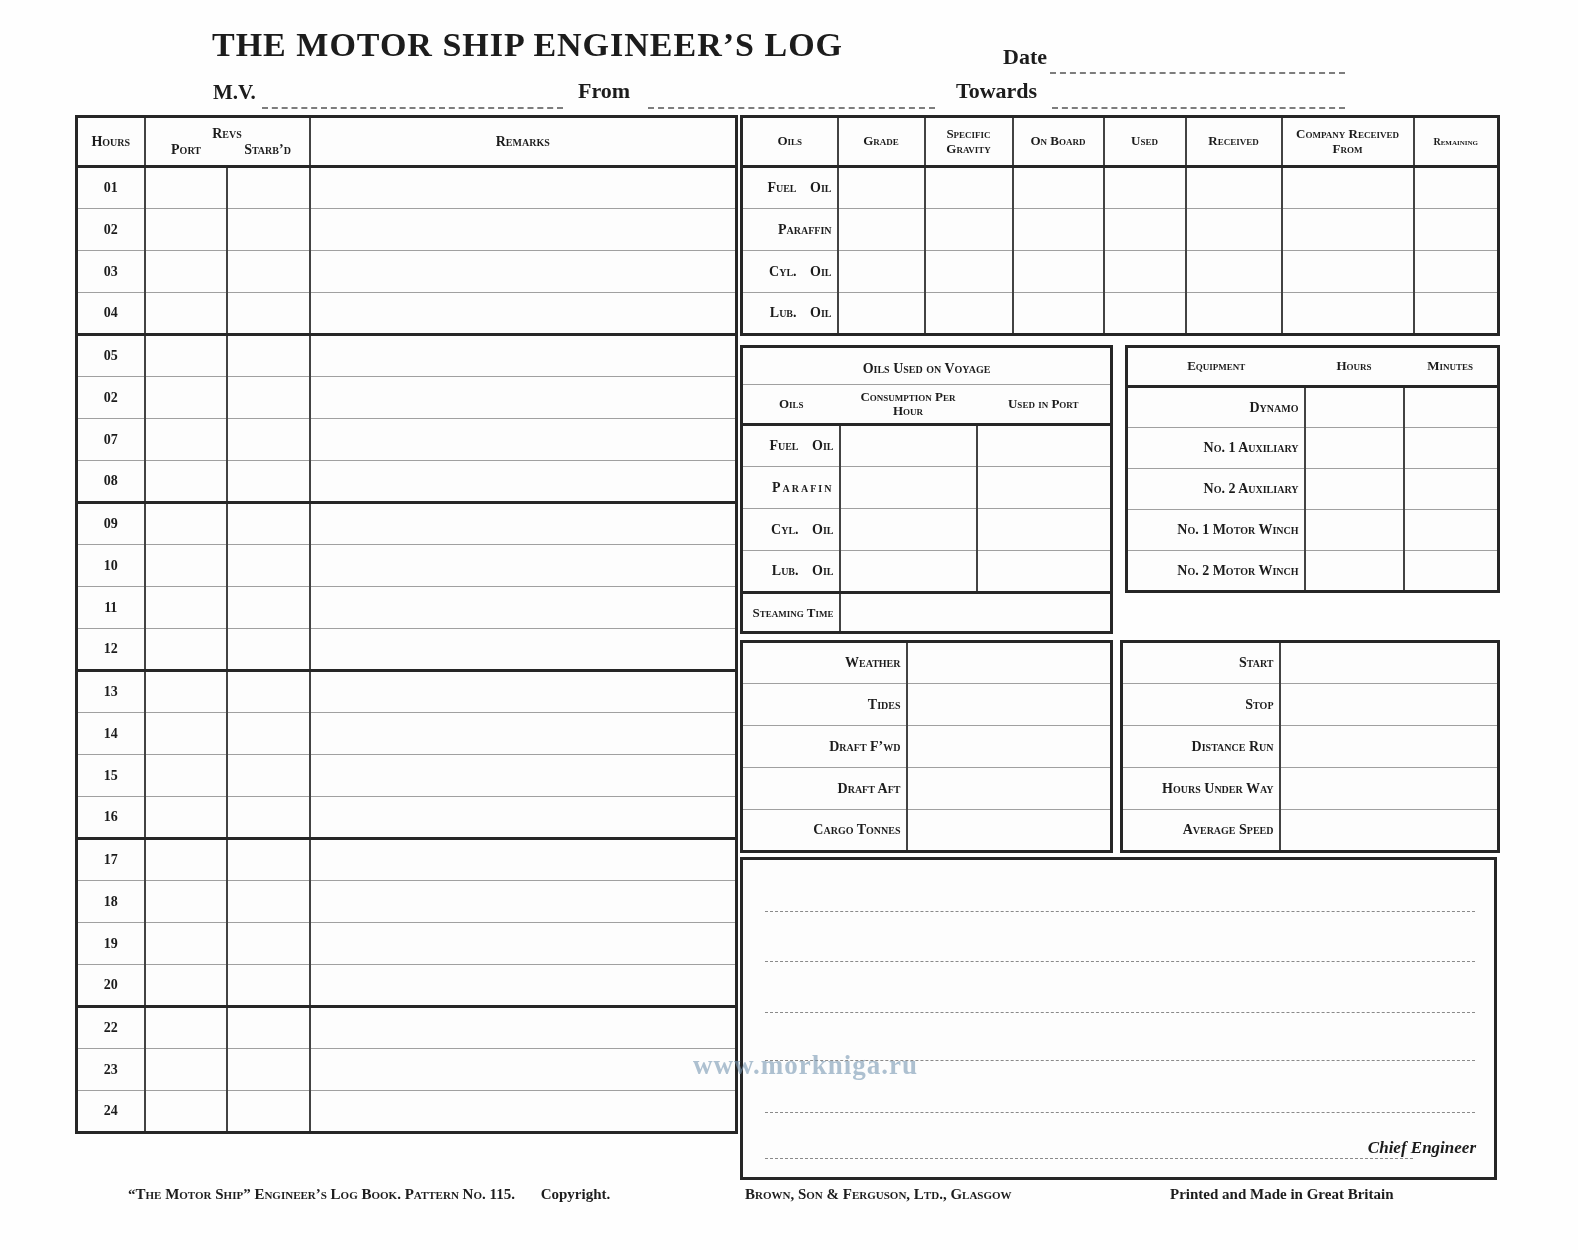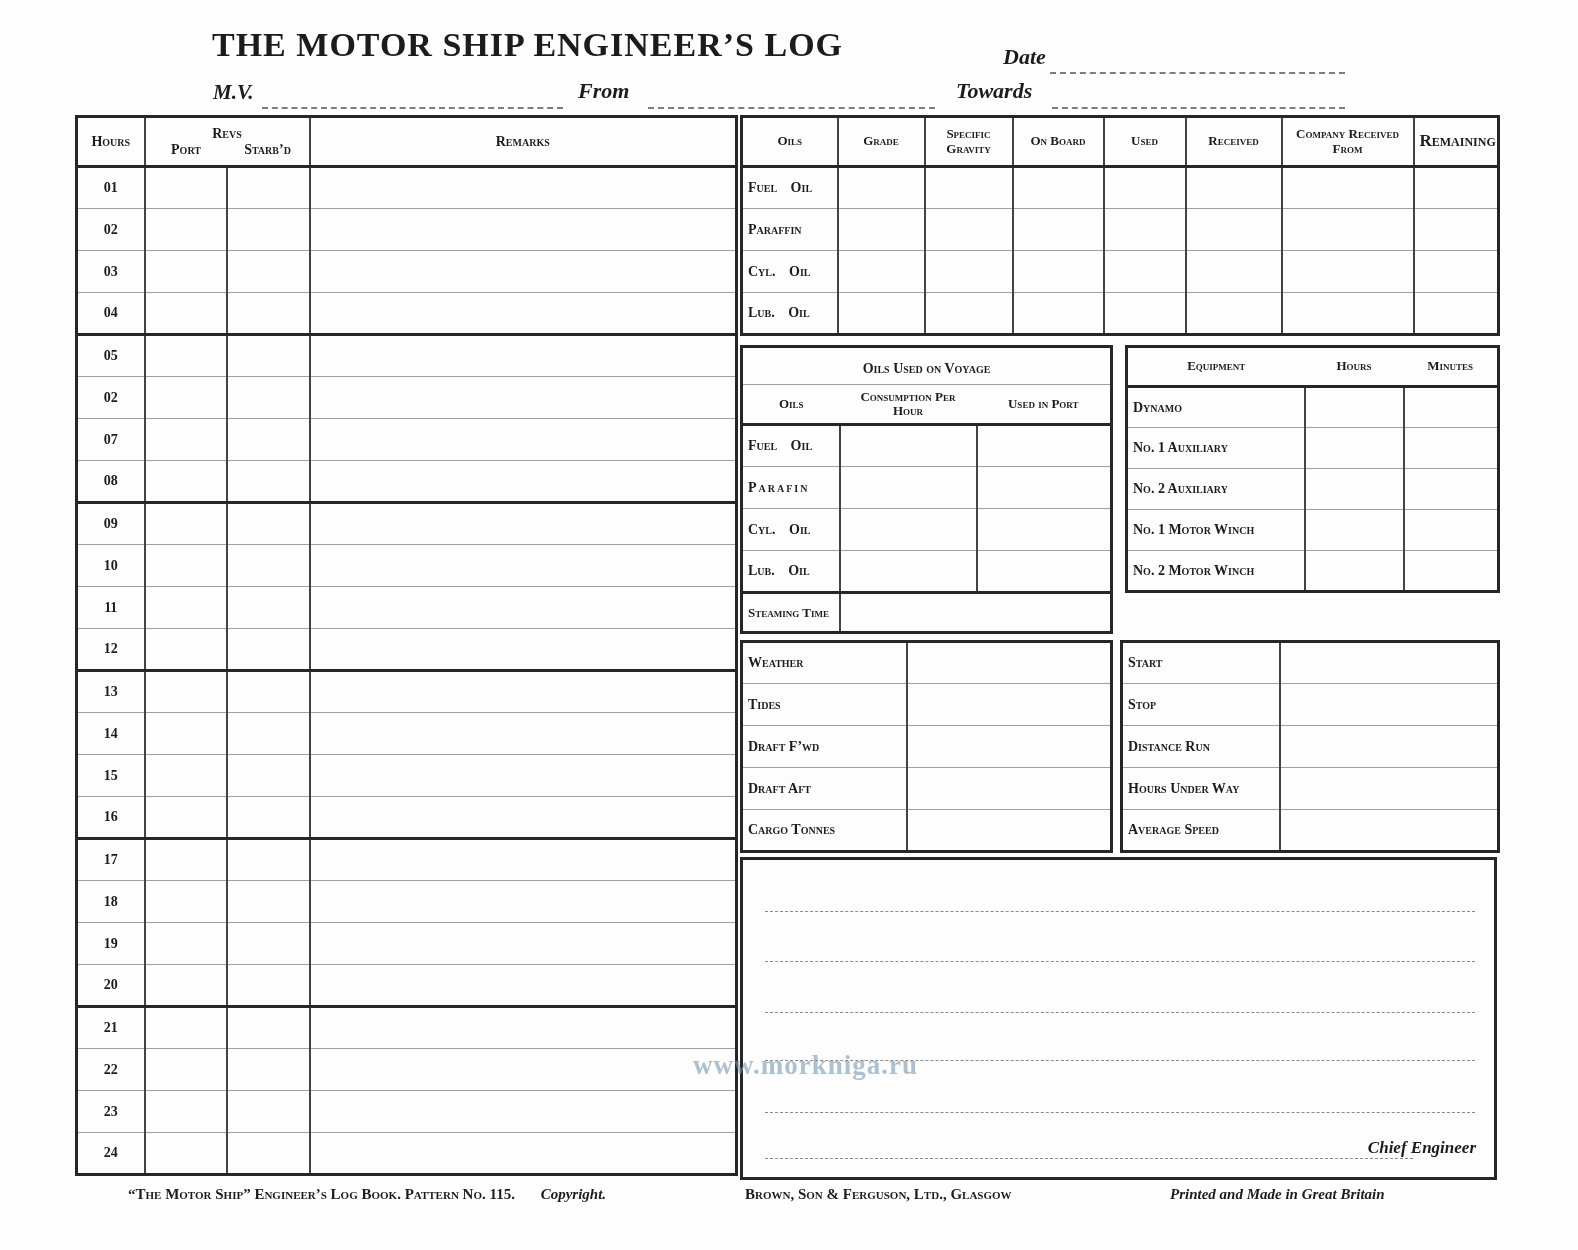--- a/index.html
+++ b/index.html
@@ -2,42 +2,42 @@
 <html><head>
 <meta charset="utf-8">
 <style>
   html,body { margin:0; padding:0; background:#ffffff; }
   .page {
     position:relative; width:1578px; height:1250px; background:#fefefe;
     font-family:"Liberation Serif","DejaVu Serif",serif; color:#1c1c1c; overflow:hidden;
   }
   .abs { position:absolute; }
   .sc { font-variant:small-caps; font-weight:bold; }
-  .it { font-style:italic; font-weight:bold; }
+  .it { font-weight:bold; }
 
   .title { font-size:34px; font-weight:bold; letter-spacing:1px; }
 
   .fl { position:absolute; height:0; border-top:2px dashed #7d7d7d; }
   .lbl { font-size:21px; }
 
   table.frm { border-collapse:collapse; table-layout:fixed; position:absolute; background:#fdfdfd; }
   .frm { border:3px solid #262626; }
   .frm th, .frm td {
     border-left:2px solid #434343; border-right:2px solid #434343;
     border-top:1px solid #a0a0a0; border-bottom:1px solid #a0a0a0;
     padding:0 5px; font-size:14px; overflow:hidden;
   }
   .frm th { text-align:center; vertical-align:middle; line-height:1.1; }
   .frm td { vertical-align:middle; }
   .frm thead th { border-bottom:3px solid #262626; }
   .frm .titlerow th { border-bottom:none; padding-top:6px; }
   .frm .nov { border-left:none; border-right:none; }
   tr.g td { border-bottom:3px solid #262626; }
   .hrnum { text-align:center; font-weight:bold; font-size:15px; }
-  .lab { text-align:left; padding-left:13px; font-size:14px; }
+  .lab { text-align:right; padding-left:13px; font-size:14px; }
   .oil-label { word-spacing:10px; }
   .thick-top th, .thick-top td { border-top:3px solid #262626; }
 
   .notes {
     position:absolute; border:3px solid #262626; background:#fdfdfd;
   }
   .ndl { position:absolute; height:0; border-top:1.5px dashed #8a8a8a; }
 
   .wm {
     position:absolute; font-weight:bold; font-size:27px; letter-spacing:1px;
@@ -200,26 +200,20 @@
           <td></td>
           <td></td>
         </tr>
       <tr style="height:42px;" class="g">
           <td class="hrnum">20</td>
           <td></td>
           <td></td>
           <td></td>
         </tr>
       <tr style="height:42px;">
-          <td class="hrnum">21</td>
-          <td></td>
-          <td></td>
-          <td></td>
-        </tr>
-      <tr style="height:42px;">
           <td class="hrnum">22</td>
           <td></td>
           <td></td>
           <td></td>
         </tr>
       <tr style="height:42px;">
           <td class="hrnum">23</td>
           <td></td>
           <td></td>
           <td></td>
@@ -246,21 +240,21 @@
       </colgroup>
     <thead>
       <tr style="height:50px;">
         <th class="sc" style="font-size:13px;">Oils</th>
         <th class="sc" style="font-size:13px;">Grade</th>
         <th class="sc" style="font-size:13px;">Specific Gravity</th>
         <th class="sc" style="font-size:13px;">On Board</th>
         <th class="sc" style="font-size:13px;">Used</th>
         <th class="sc" style="font-size:13px;">Received</th>
         <th class="sc" style="font-size:13px;">Company Received From</th>
-        <th class="sc" style="font-size:17px;">Remaining</th>
+        <th class="sc" style="font-size:10px;">Remaining</th>
       </tr>
     </thead>
     <tbody>
       <tr style="height:42px;">
           <td class="sc lab oil-label">Fuel Oil</td>
           <td></td>
           <td></td>
           <td></td>
           <td></td>
           <td></td>

